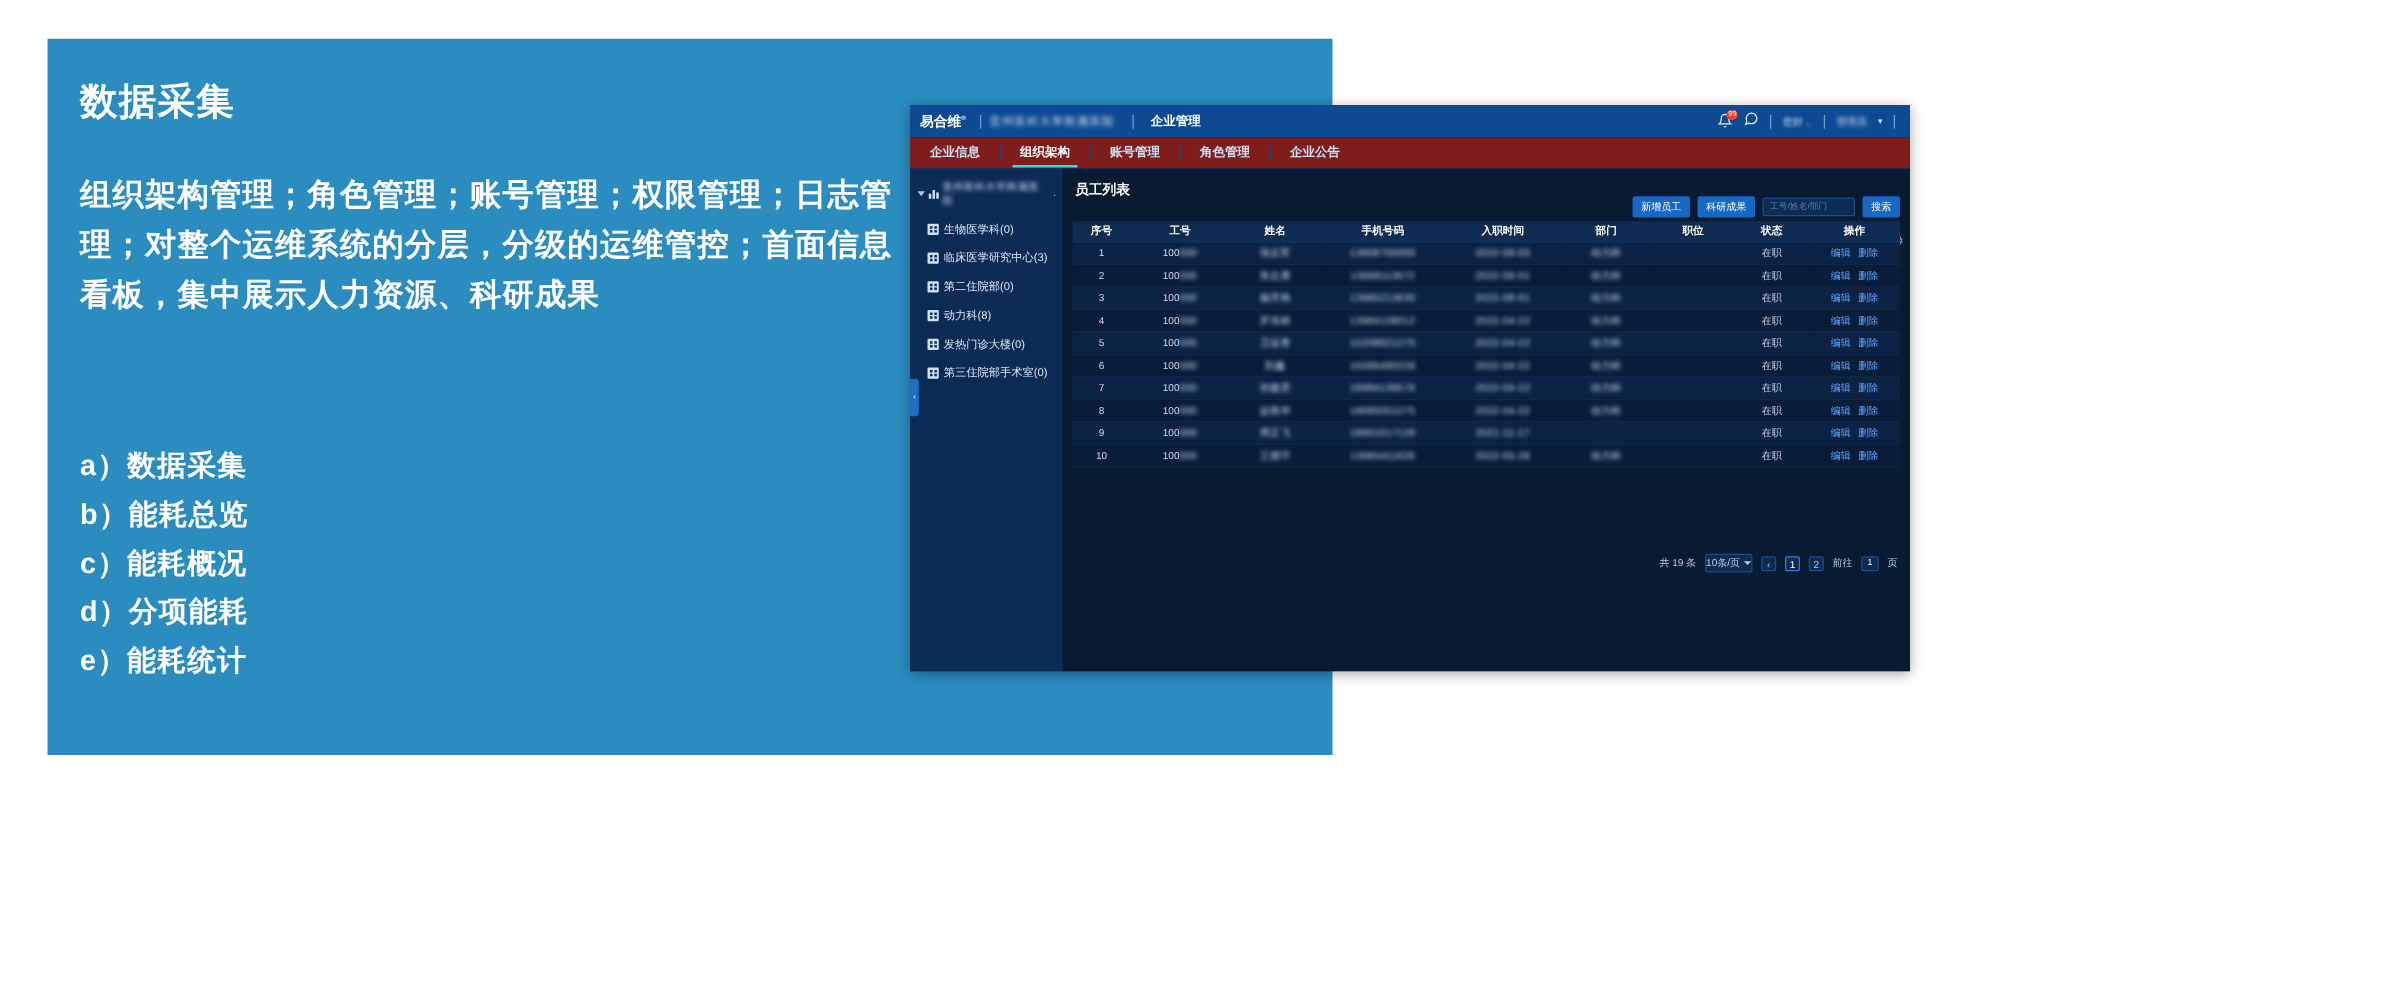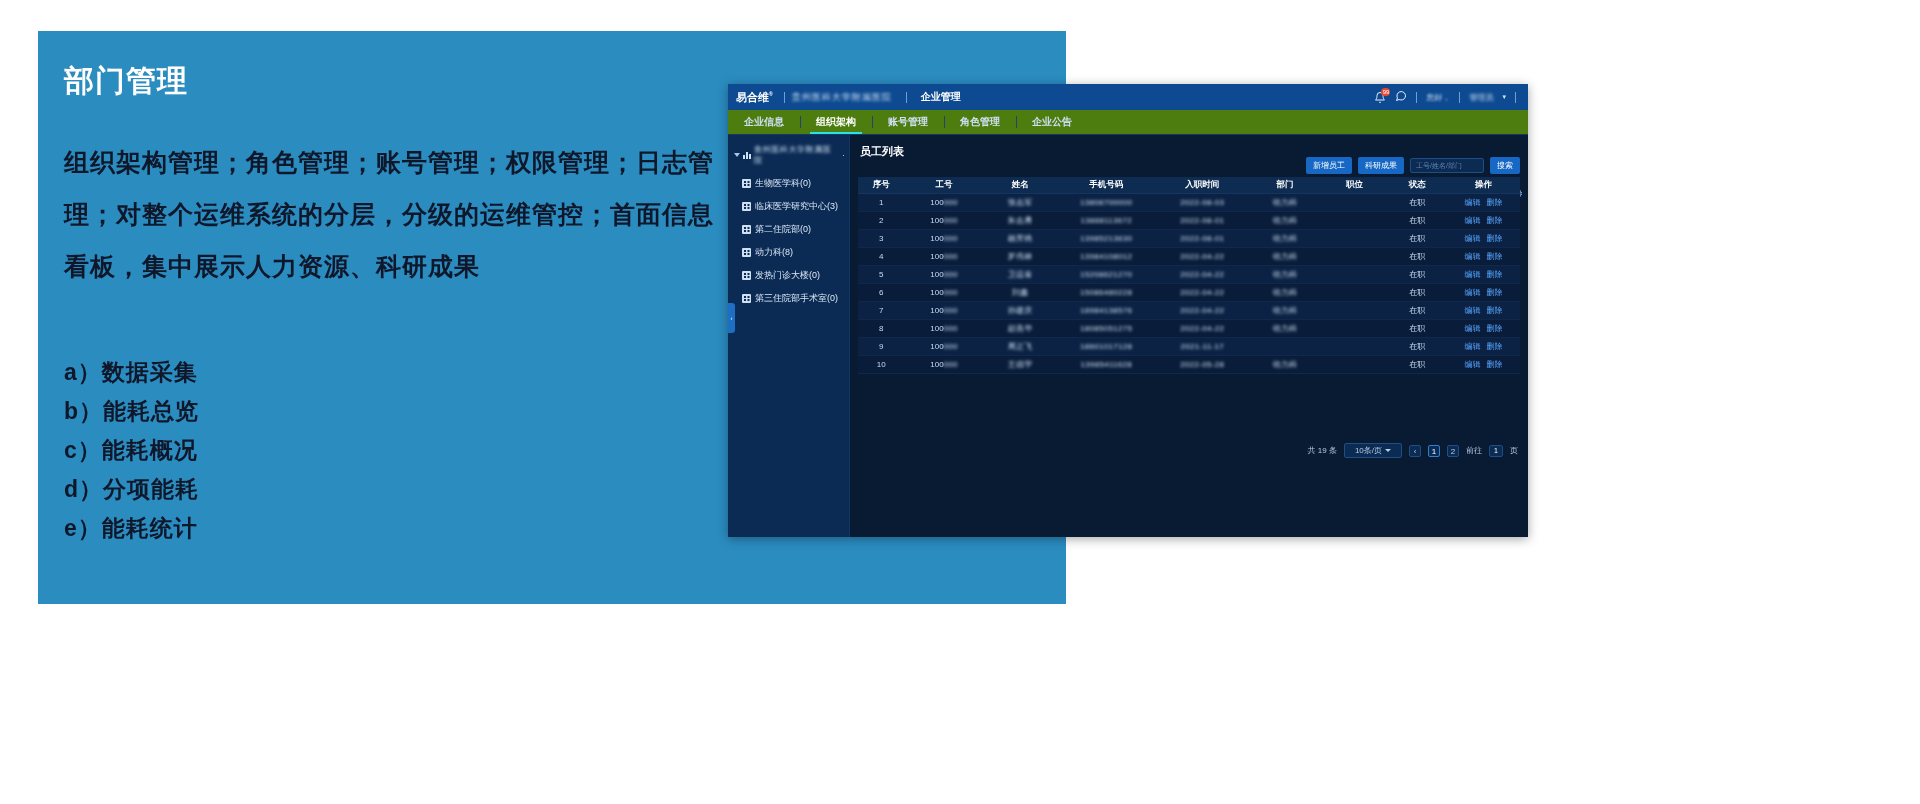--- a/index.html
+++ b/index.html
@@ -10,27 +10,27 @@
   .slide-panel{
     position:absolute; left:38px; top:31px; width:1028px; height:573px;
     background:#2b8cc0;
   }
   .slide-title{
     position:absolute; left:26px; top:30px;
     font-size:30px; font-weight:bold; color:#ffffff; letter-spacing:1px;
   }
   .slide-body{
     position:absolute; left:26px; top:105px; width:650px;
-    font-size:25px; font-weight:bold; color:#0f172a; line-height:52px; letter-spacing:1px;
+    font-size:25px; font-weight:bold; color:#ffffff; line-height:40px; letter-spacing:1px;
   }
   .slide-list{
     position:absolute; left:26px; top:322px; width:650px;
   }
   .slide-list-item{
-    font-size:23px; font-weight:bold; color:#0f172a; line-height:39px; letter-spacing:1px;
+    font-size:23px; font-weight:bold; color:#ffffff; line-height:39px; letter-spacing:1px;
   }
 
   
   .app-window{
     position:absolute; left:728px; top:84px; width:800px; height:453px;
     background:#0a1b33; overflow:hidden;
     box-shadow:0 2px 10px rgba(0,0,0,.35);
   }
   
   .page-white{
@@ -64,21 +64,21 @@
     background:#e8472f; border-radius:5px; color:#fff; font-size:6px;
     line-height:8px; text-align:center; padding:0 1px;
   }
   .tb-blur{ font-size:8px; color:#d5e4f6; filter:blur(1.3px); }
   .tb-blur2{ font-size:8px; color:#d5e4f6; filter:blur(1.6px); }
   .tb-div{ width:1px; height:11px; background:#6e9ed2; }
 
   
   .app-tabs{
     position:absolute; left:0; top:26px; width:100%; height:25px;
-    background:#4d7c0f; border-bottom:1px solid #143765;
+    background:#7f1d1d; border-bottom:1px solid #143765;
     display:flex; align-items:stretch;
   }
   .tab{
     position:relative; display:flex; align-items:center; justify-content:center;
     padding:0 16px; font-size:10px; color:#cfe0f3; font-weight:bold; cursor:pointer;
   }
   .tab + .tab::before{
     content:""; position:absolute; left:0; top:6px; bottom:6px; width:1px; background:#21456f;
   }
   .tab.active{ color:#ffffff; }
@@ -168,21 +168,21 @@
   .cell-status{ color:#2ee0e0; }
   .cell-op a{ color:#58a6ff; text-decoration:none; margin:0 3px; cursor:pointer; font-size:8px; }
 
   
   .pager{
     position:absolute; right:10px; top:308px; display:flex; align-items:center; gap:7px;
     font-size:8px; color:#b7cde8;justify-content:center;
   }
   .pager .sel{
     display:flex; align-items:center; gap:3px; border:1px solid #1f4d85;
-    background:#0c2b52; border-radius:2px; padding:1px 10px; cursor:pointer;
+    background:#0c2b52; border-radius:2px; padding:1px 0; cursor:pointer;
   }
   .chev{ width:0;height:0;border-left:3px solid transparent;border-right:3px solid transparent;border-top:3px solid #b7cde8;}
   .pg-btn{
     min-width:12px; height:12px; line-height:12px; text-align:center;
     border:1px solid #1f4d85; border-radius:2px; background:#0c2b52; cursor:pointer;
     color:#b7cde8; padding:0 2px;
   }
   .pg-btn.active{ border-color:#2f7fd4; color:#ffffff; }
   .pg-input{
     width:14px; height:12px; background:#0c2b52; border:1px solid #1f4d85;
@@ -196,21 +196,21 @@
   }
 </style>
 </head>
 <body>
 
 <div id="stage">
 
   <div class="page-white"></div>
 
   <div class="slide-panel">
-    <div class="slide-title">部门管理</div>
+    <div class="slide-title">数据采集</div>
     <div class="slide-body">组织架构管理；角色管理；账号管理；权限管理；日志管理；对整个运维系统的分层，分级的运维管控；首面信息看板，集中展示人力资源、科研成果</div>
     <div class="slide-list">
       <div class="slide-list-item">a）数据采集</div>
       <div class="slide-list-item">b）能耗总览</div>
       <div class="slide-list-item">c）能耗概况</div>
       <div class="slide-list-item">d）分项能耗</div>
       <div class="slide-list-item">e）能耗统计</div>
     </div>
   </div>
 

